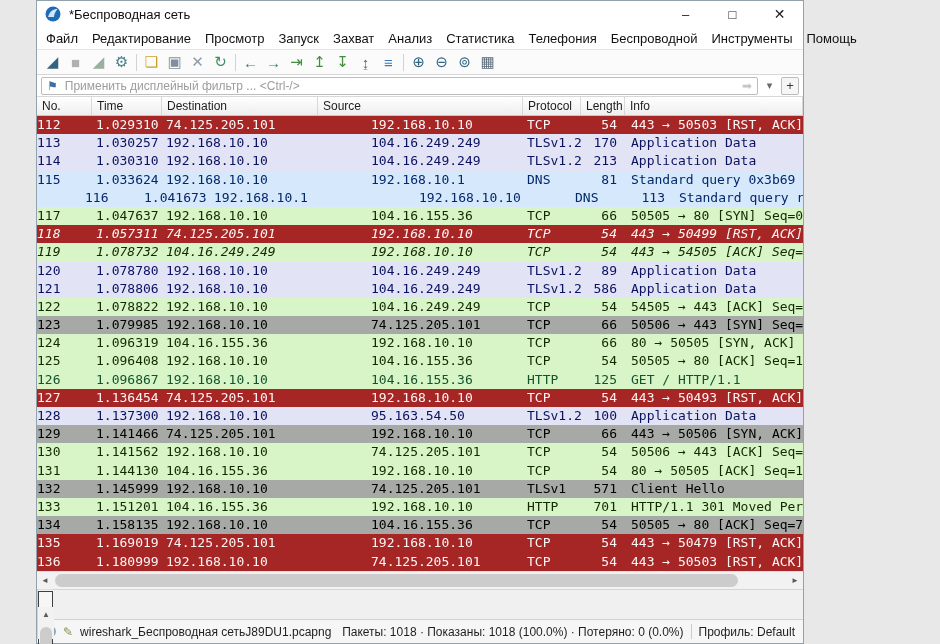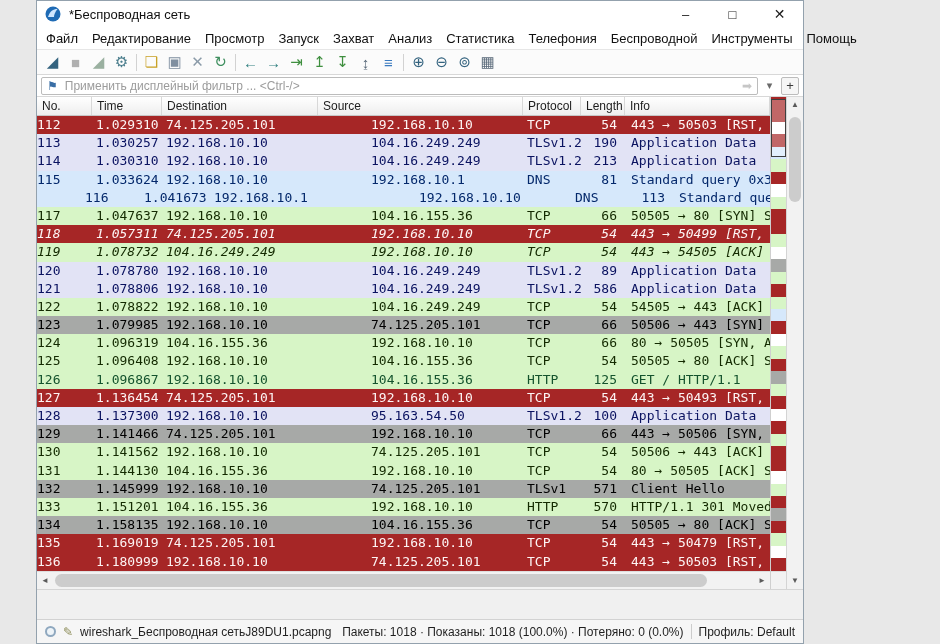--- a/index.html
+++ b/index.html
@@ -39,21 +39,21 @@
     display:flex; align-items:center; background:#ffffff; padding:0 5px; gap:5px; min-width:0; }
   .bookmark { color:#3a6ea5; font-size:12px; line-height:1; }
   .filter-input { flex:1; border:none; outline:none; font-size:12px; color:#333; background:transparent; min-width:0; }
   .filter-input::placeholder { color:#9c9c9c; }
   .apply-arrow { color:#c6c6c6; font-size:12px; }
   .dropdown-btn { width:15px; text-align:center; color:#6a6a6a; font-size:11px; }
   .add-btn { width:18px; height:18px; border:1px solid #bcbcbc; border-radius:2px; background:#f6f6f6;
     display:flex; align-items:center; justify-content:center; font-size:13px; color:#3a3a3a; }
 
   
-  .content { height:492px; display:flex; }
+  .content { height:492px; display:flex;flex-direction:column; }
   .packet-area { flex:1; display:flex; flex-direction:column; min-width:0; }
   .header-row { height:19px; display:flex; background:linear-gradient(#ffffff,#eeeeee);
     border-bottom:1px solid #c6c6c6; font-size:12px; color:#1d1d1d; }
   .hcell { border-right:1px solid #d8d8d8; display:flex; align-items:center;
     padding:0 0 0 5px !important; text-align:left !important; overflow:hidden; white-space:nowrap; }
   .rows { height:455px; overflow:hidden; background:#ffffff;
     font-family:"DejaVu Sans Mono", monospace; font-size:13px; }
   .prow { display:flex; height:18.2px; line-height:18.2px; }
   .cell { overflow:hidden; white-space:nowrap; flex:0 0 auto; }
   .c0 { width:55px;  padding-right:6px; }
@@ -181,21 +181,21 @@
             <div class="cell c4">TCP</div>
             <div class="cell c5">54</div>
             <div class="cell c6">443 → 50503 [RST, ACK] Seq=5649 Ack=518 Win=0 Len=0</div>
           </div>
           <div class="prow" style="background: rgb(226, 227, 245); color: rgb(10, 18, 96);">
             <div class="cell c0">113</div>
             <div class="cell c1">1.030257</div>
             <div class="cell c2">192.168.10.10</div>
             <div class="cell c3">104.16.249.249</div>
             <div class="cell c4">TLSv1.2</div>
-            <div class="cell c5">190</div>
+            <div class="cell c5">170</div>
             <div class="cell c6">Application Data</div>
           </div>
           <div class="prow" style="background: rgb(226, 227, 245); color: rgb(10, 18, 96);">
             <div class="cell c0">114</div>
             <div class="cell c1">1.030310</div>
             <div class="cell c2">192.168.10.10</div>
             <div class="cell c3">104.16.249.249</div>
             <div class="cell c4">TLSv1.2</div>
             <div class="cell c5">213</div>
             <div class="cell c6">Application Data</div>
@@ -361,21 +361,21 @@
             <div class="cell c4">TLSv1</div>
             <div class="cell c5">571</div>
             <div class="cell c6">Client Hello</div>
           </div>
           <div class="prow" style="background: rgb(215, 245, 198); color: rgb(19, 42, 0);">
             <div class="cell c0">133</div>
             <div class="cell c1">1.151201</div>
             <div class="cell c2">104.16.155.36</div>
             <div class="cell c3">192.168.10.10</div>
             <div class="cell c4">HTTP</div>
-            <div class="cell c5">570</div>
+            <div class="cell c5">701</div>
             <div class="cell c6">HTTP/1.1 301 Moved Permanently </div>
           </div>
           <div class="prow" style="background: rgb(167, 169, 167); color: rgb(0, 0, 0);">
             <div class="cell c0">134</div>
             <div class="cell c1">1.158135</div>
             <div class="cell c2">192.168.10.10</div>
             <div class="cell c3">104.16.155.36</div>
             <div class="cell c4">TCP</div>
             <div class="cell c5">54</div>
             <div class="cell c6">50505 → 80 [ACK] Seq=72 Ack=648 Win=130816 Len=0</div>

